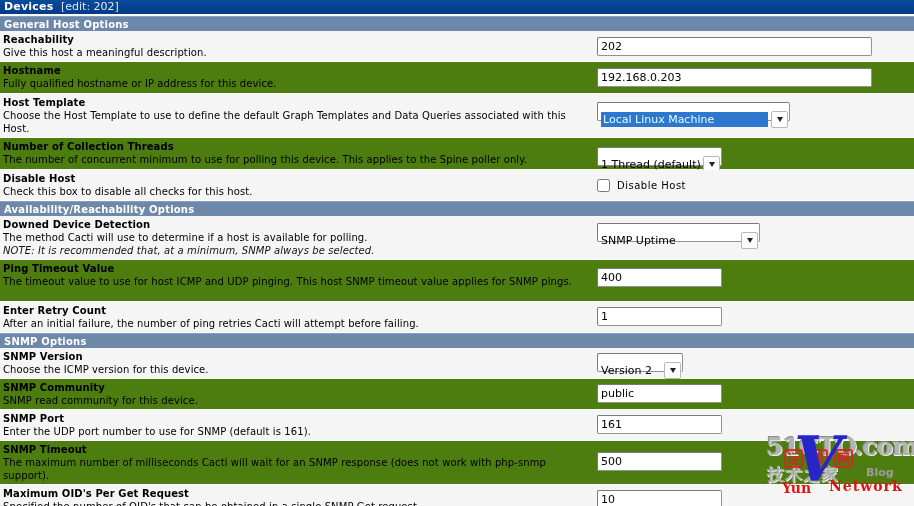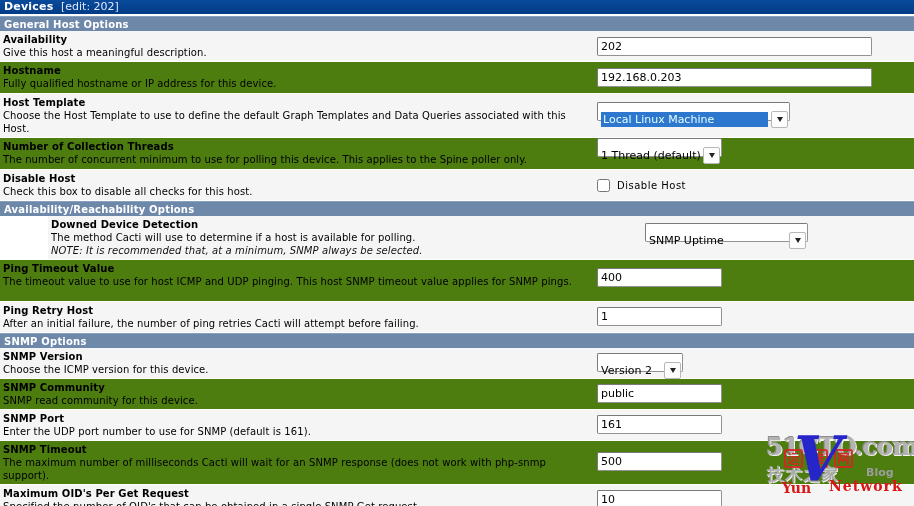--- a/index.html
+++ b/index.html
@@ -71,21 +71,21 @@
 
   <div class="titlebar">
     <span class="app">Devices</span>
     <span class="edit">[edit: 202]</span>
   </div>
   <div class="tgap"></div>
 
   <div id="form">
       <div class="sec-header">General Host Options</div>
       <div class="row light" style="min-height: 31px;">
-        <div class="lbl">Availability</div>
+        <div class="lbl">Reachability</div>
         <div class="desc">Give this host a meaningful description.</div>
         <div class="control" style="top: 4px;"><input type="text" class="txt" value="202" style="width: 275px;"></div>
       </div>
       <div class="row dark" style="min-height: 32px;">
         <div class="lbl">Hostname</div>
         <div class="desc">Fully qualified hostname or IP address for this device.</div>
         <div class="control" style="top: 4px;"><input type="text" class="txt" value="192.168.0.203" style="width: 275px;"></div>
       </div>
       <div class="row light" style="min-height: 42px;">
         <div class="lbl">Host Template</div>
@@ -93,51 +93,51 @@
         <div class="control" style="top: 8px;"><div class="select hl" style="width: 193px;">
             <span class="sel-text">Local Linux Machine</span>
             <span class="arrowbox">
               <span class="arrow"></span>
             </span>
           </div></div>
       </div>
       <div class="row dark" style="min-height: 32px;">
         <div class="lbl">Number of Collection Threads</div>
         <div class="desc">The number of concurrent minimum to use for polling this device. This applies to the Spine poller only.</div>
-        <div class="control" style="top: 0;"><div class="select" style="width: 125px;">
+        <div class="control" style="top: 9px;"><div class="select" style="width: 125px;">
             <span class="sel-text">1 Thread (default)</span>
             <span class="arrowbox">
               <span class="arrow"></span>
             </span>
           </div></div>
       </div>
       <div class="row light" style="min-height: 31px;">
         <div class="lbl">Disable Host</div>
         <div class="desc">Check this box to disable all checks for this host.</div>
         <div class="control" style="top: 5px;"><input type="checkbox" class="cb" style=""><span class="cb-label">Disable Host</span></div>
       </div>
       <div class="sec-header">Availability/Reachability Options</div>
-      <div class="row light" style="min-height: 42px; margin-left: 48px;">
+      <div class="row light" style="min-height: 42px;">
         <div class="lbl">Downed Device Detection</div>
         <div class="desc">The method Cacti will use to determine if a host is available for polling.</div>
         <div class="note">NOTE: It is recommended that, at a minimum, SNMP always be selected.</div>
         <div class="control" style="top: 7px;"><div class="select" style="width: 163px;">
             <span class="sel-text">SNMP Uptime</span>
             <span class="arrowbox">
               <span class="arrow"></span>
             </span>
           </div></div>
       </div>
       <div class="row dark" style="min-height: 42px;">
         <div class="lbl">Ping Timeout Value</div>
         <div class="desc">The timeout value to use for host ICMP and UDP pinging. This host SNMP timeout value applies for SNMP pings.</div>
         <div class="control" style="top: 6px;"><input type="text" class="txt" value="400" style="width: 125px;"></div>
       </div>
       <div class="row light" style="min-height: 29px;">
-        <div class="lbl">Ping Retry Host</div>
+        <div class="lbl">Enter Retry Count</div>
         <div class="desc">After an initial failure, the number of ping retries Cacti will attempt before failing.</div>
         <div class="control" style="top: 3px;"><input type="text" class="txt" value="1" style="width: 125px;"></div>
       </div>
       <div class="sec-header">SNMP Options</div>
       <div class="row light" style="min-height: 31px;">
         <div class="lbl">SNMP Version</div>
         <div class="desc">Choose the ICMP version for this device.</div>
         <div class="control" style="top: 5px;"><div class="select" style="width: 86px;">
             <span class="sel-text">Version 2</span>
             <span class="arrowbox">

